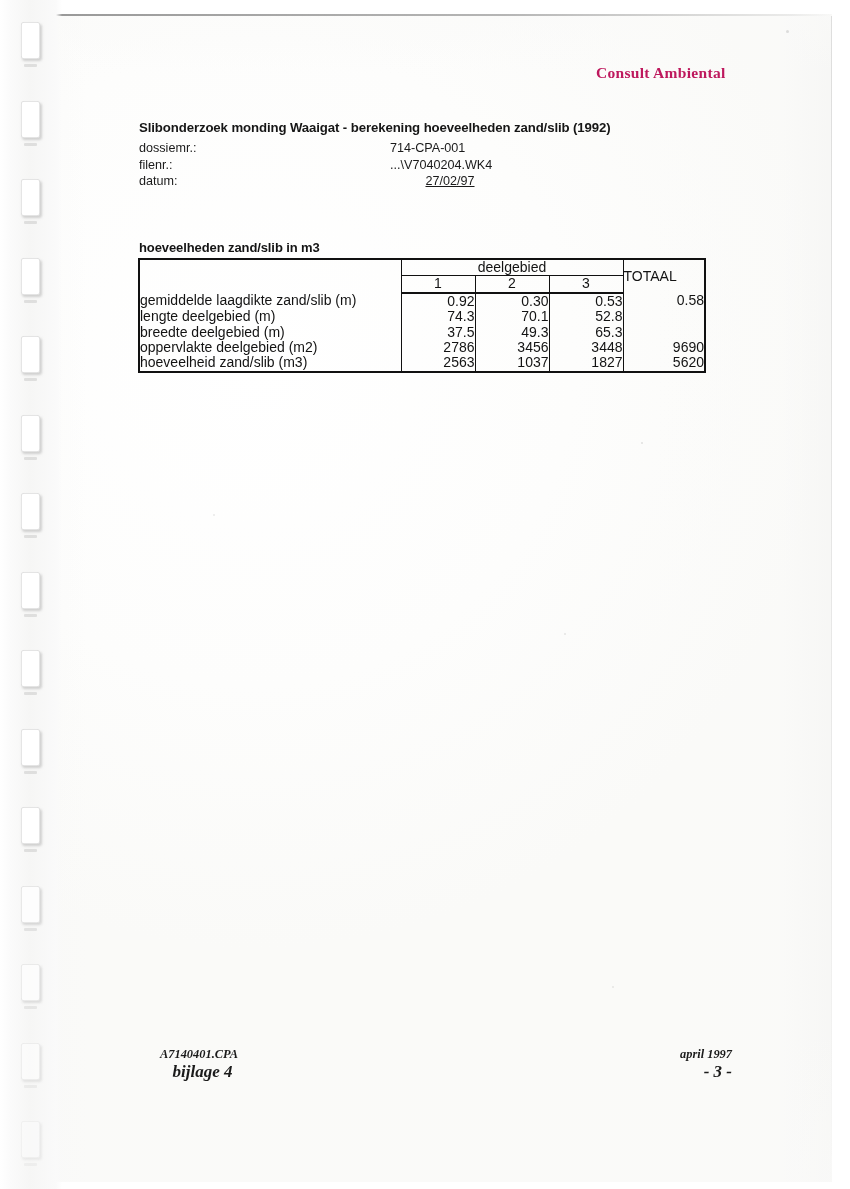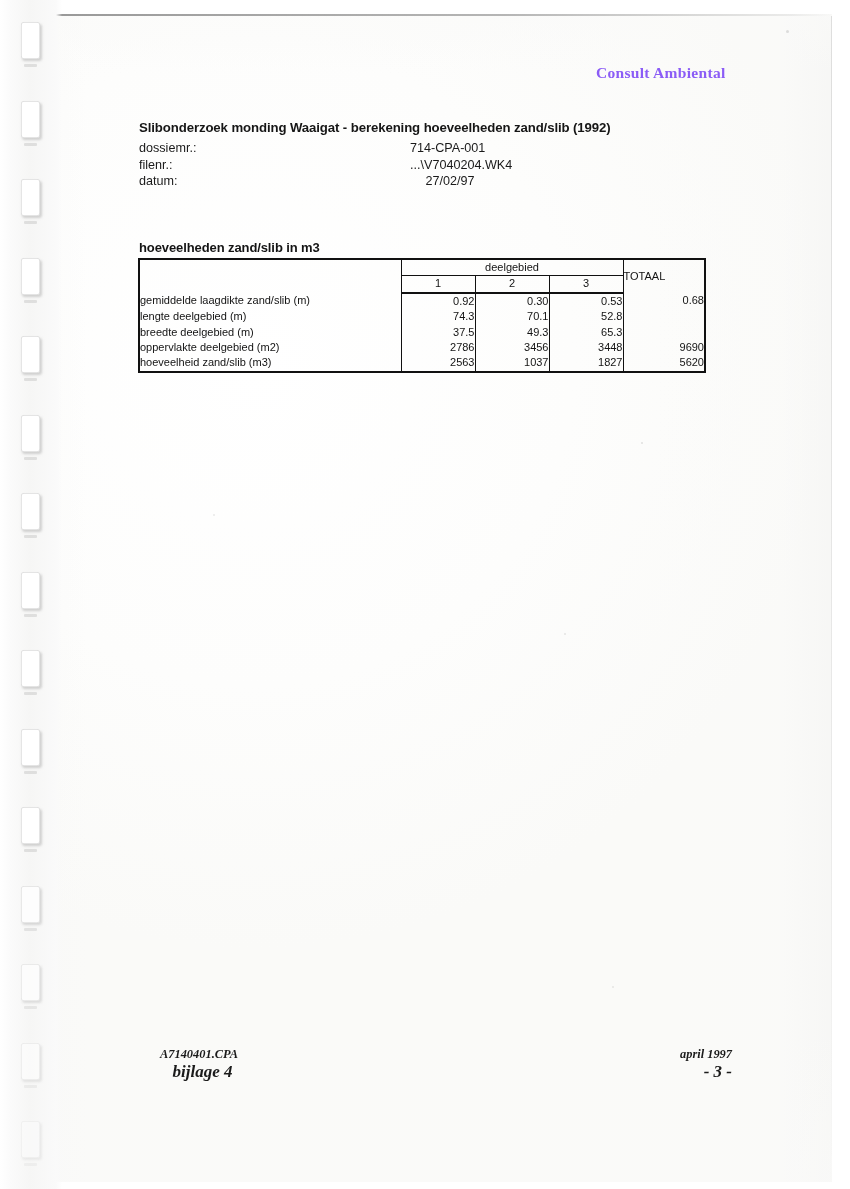--- a/index.html
+++ b/index.html
@@ -121,21 +121,21 @@
 
   
   .company {
     position: absolute;
     left: 596px;
     top: 64px;
     font-family: "Liberation Serif", serif;
     font-weight: bold;
     font-size: 15.5px;
     letter-spacing: 0.3px;
-    color: #8b5cf6;
+    color: #be185d;
   }
 
   .doc-title {
     position: absolute;
     left: 139px;
     top: 120px;
     font-size: 13.2px;
     font-weight: bold;
     letter-spacing: -0.1px;
     color: #161616;
@@ -156,22 +156,22 @@
     height: 16.6px;
     white-space: nowrap;
   }
   .meta-label {
     position: absolute;
     left: 0;
   }
   .meta-value {
     position: absolute;
   }
-  .meta-value.v-left  { left: 251px; margin-left: 20px; }
-  .meta-value.v-mid   { left: 251px; width: 120px; text-align: center; }
+  .meta-value.v-left  { left: 251px; }
+  .meta-value.v-mid   { left: 251px; width: 120px; text-align: center; text-decoration: underline; }
 
   .table-caption {
     position: absolute;
     left: 139px;
     top: 240px;
     font-size: 13px;
     font-weight: bold;
     color: #141414;
     letter-spacing: -0.1px;
   }
@@ -180,21 +180,21 @@
   .tbl-wrap {
     position: absolute;
     left: 138px;
     top: 258px;
     width: 566px;
   }
 
   table.grid {
     border-collapse: collapse;
     width: 566px;
-    font-size: 11px;
+    font-size: 14px;
     color: #131313;
     table-layout: fixed;
   }
   table.grid th,
   table.grid td {
     padding: 0;
     font-weight: normal;
     line-height: 15.4px;
     height: 15.4px;
     vertical-align: middle;
@@ -364,21 +364,21 @@
           <th class="hdr-num">2</th>
           <th class="hdr-num">3</th>
         </tr>
       </thead>
       <tbody id="tbl-body">
           <tr>
             <td class="lbl">gemiddelde laagdikte zand/slib (m)</td>
             <td class="num first">0.92</td>
             <td class="num">0.30</td>
             <td class="num">0.53</td>
-            <td class="tot">0.68</td>
+            <td class="tot">0.58</td>
           </tr>
           <tr>
             <td class="lbl">lengte deelgebied (m)</td>
             <td class="num first">74.3</td>
             <td class="num">70.1</td>
             <td class="num">52.8</td>
             <td class="tot"></td>
           </tr>
           <tr>
             <td class="lbl">breedte deelgebied (m)</td>

